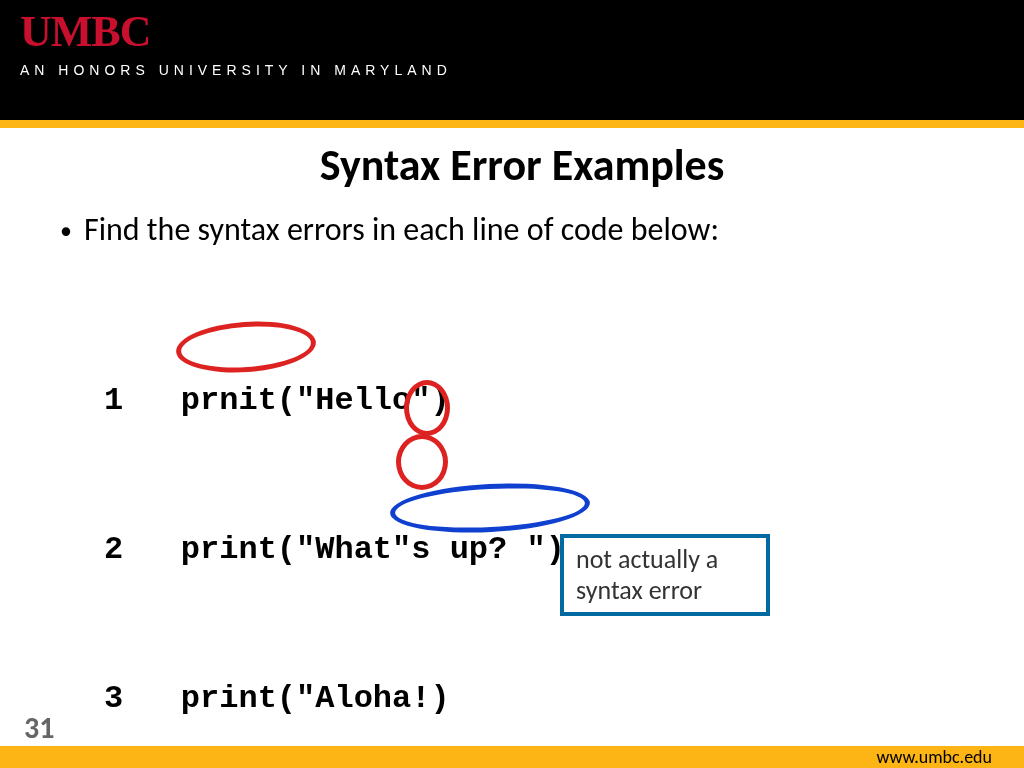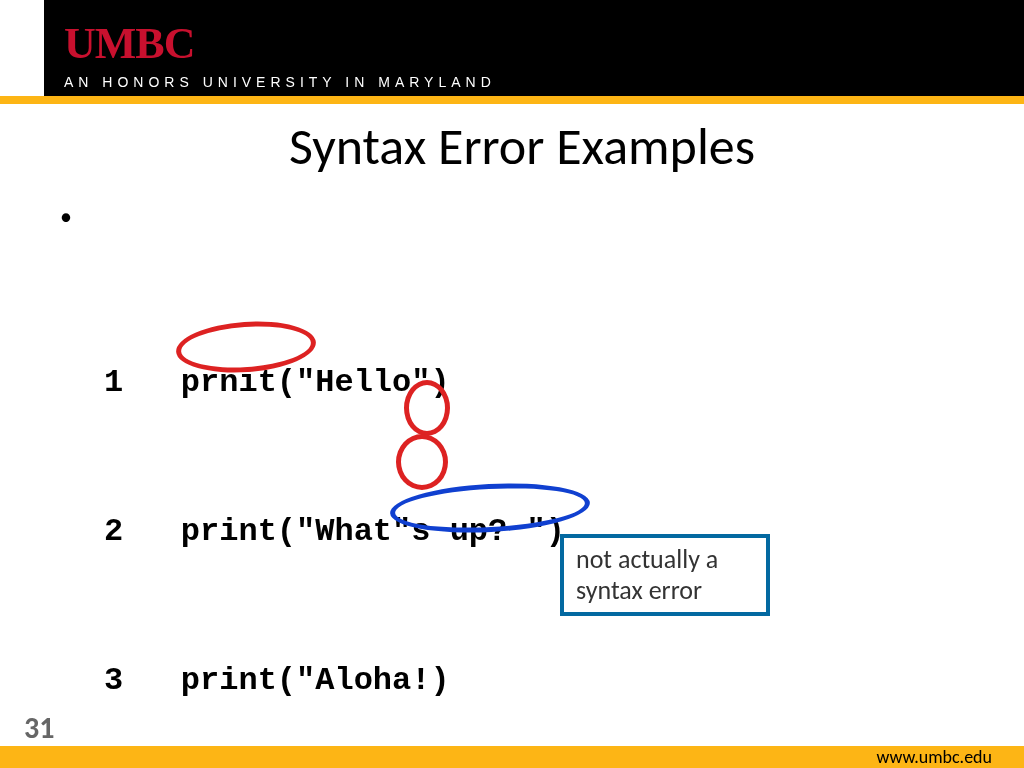--- a/index.html
+++ b/index.html
@@ -6,24 +6,23 @@
   body {
     width: 1024px;
     height: 768px;
     font-family: Calibri, Arial, sans-serif;
     background: #fff;
     position: relative;
     overflow: hidden;
   }
   .header {
     background: #000;
-    height: 96px;
-    padding: 22px 20px 6px 20px;
+    height: 120px;
+    padding: 10px 20px 6px 20px;
     position: relative;
-    margin-left: 44px;
   }
   .logo-main {
     font-family: "Times New Roman", serif;
     font-weight: bold;
     font-size: 44px;
     color: #c8102e;
     letter-spacing: -1px;
     line-height: 1;
   }
   .logo-sub {
@@ -35,24 +34,24 @@
   }
   .yellow-band-top {
     height: 8px;
     background: #fdb515;
   }
   .content {
     padding: 10px 40px 0 60px;
     position: relative;
   }
   .title {
-    font-size: 52px;
+    font-size: 44px;
     text-align: center;
     color: #000;
-    font-weight: 400;
+    font-weight: 700;
     margin-bottom: 18px;
   }
   .bullet-line {
     font-size: 32px;
     color: #000;
     margin-left: 0px;
     margin-bottom: 28px;
     display: flex;
     align-items: flex-start;
   }
@@ -144,20 +143,21 @@
   <div class="logo-main">UMBC</div>
   <div class="logo-sub">AN HONORS UNIVERSITY IN MARYLAND</div>
 </div>
 <div class="yellow-band-top"></div>
 
 <div class="content">
   <div class="title">Syntax Error Examples</div>
 
   <div class="bullet-line">
     <span class="bullet-dot">•</span>
+    <span>Find the syntax errors in each line of code below:</span>
   </div>
 
   <div class="code-block">
     <div class="code-line">1   prnit("Hello")</div>
     <div class="code-line">2   print("What"s up? ")</div>
     <div class="code-line">3   print("Aloha!)</div>
     
   </div>
 </div>
 

